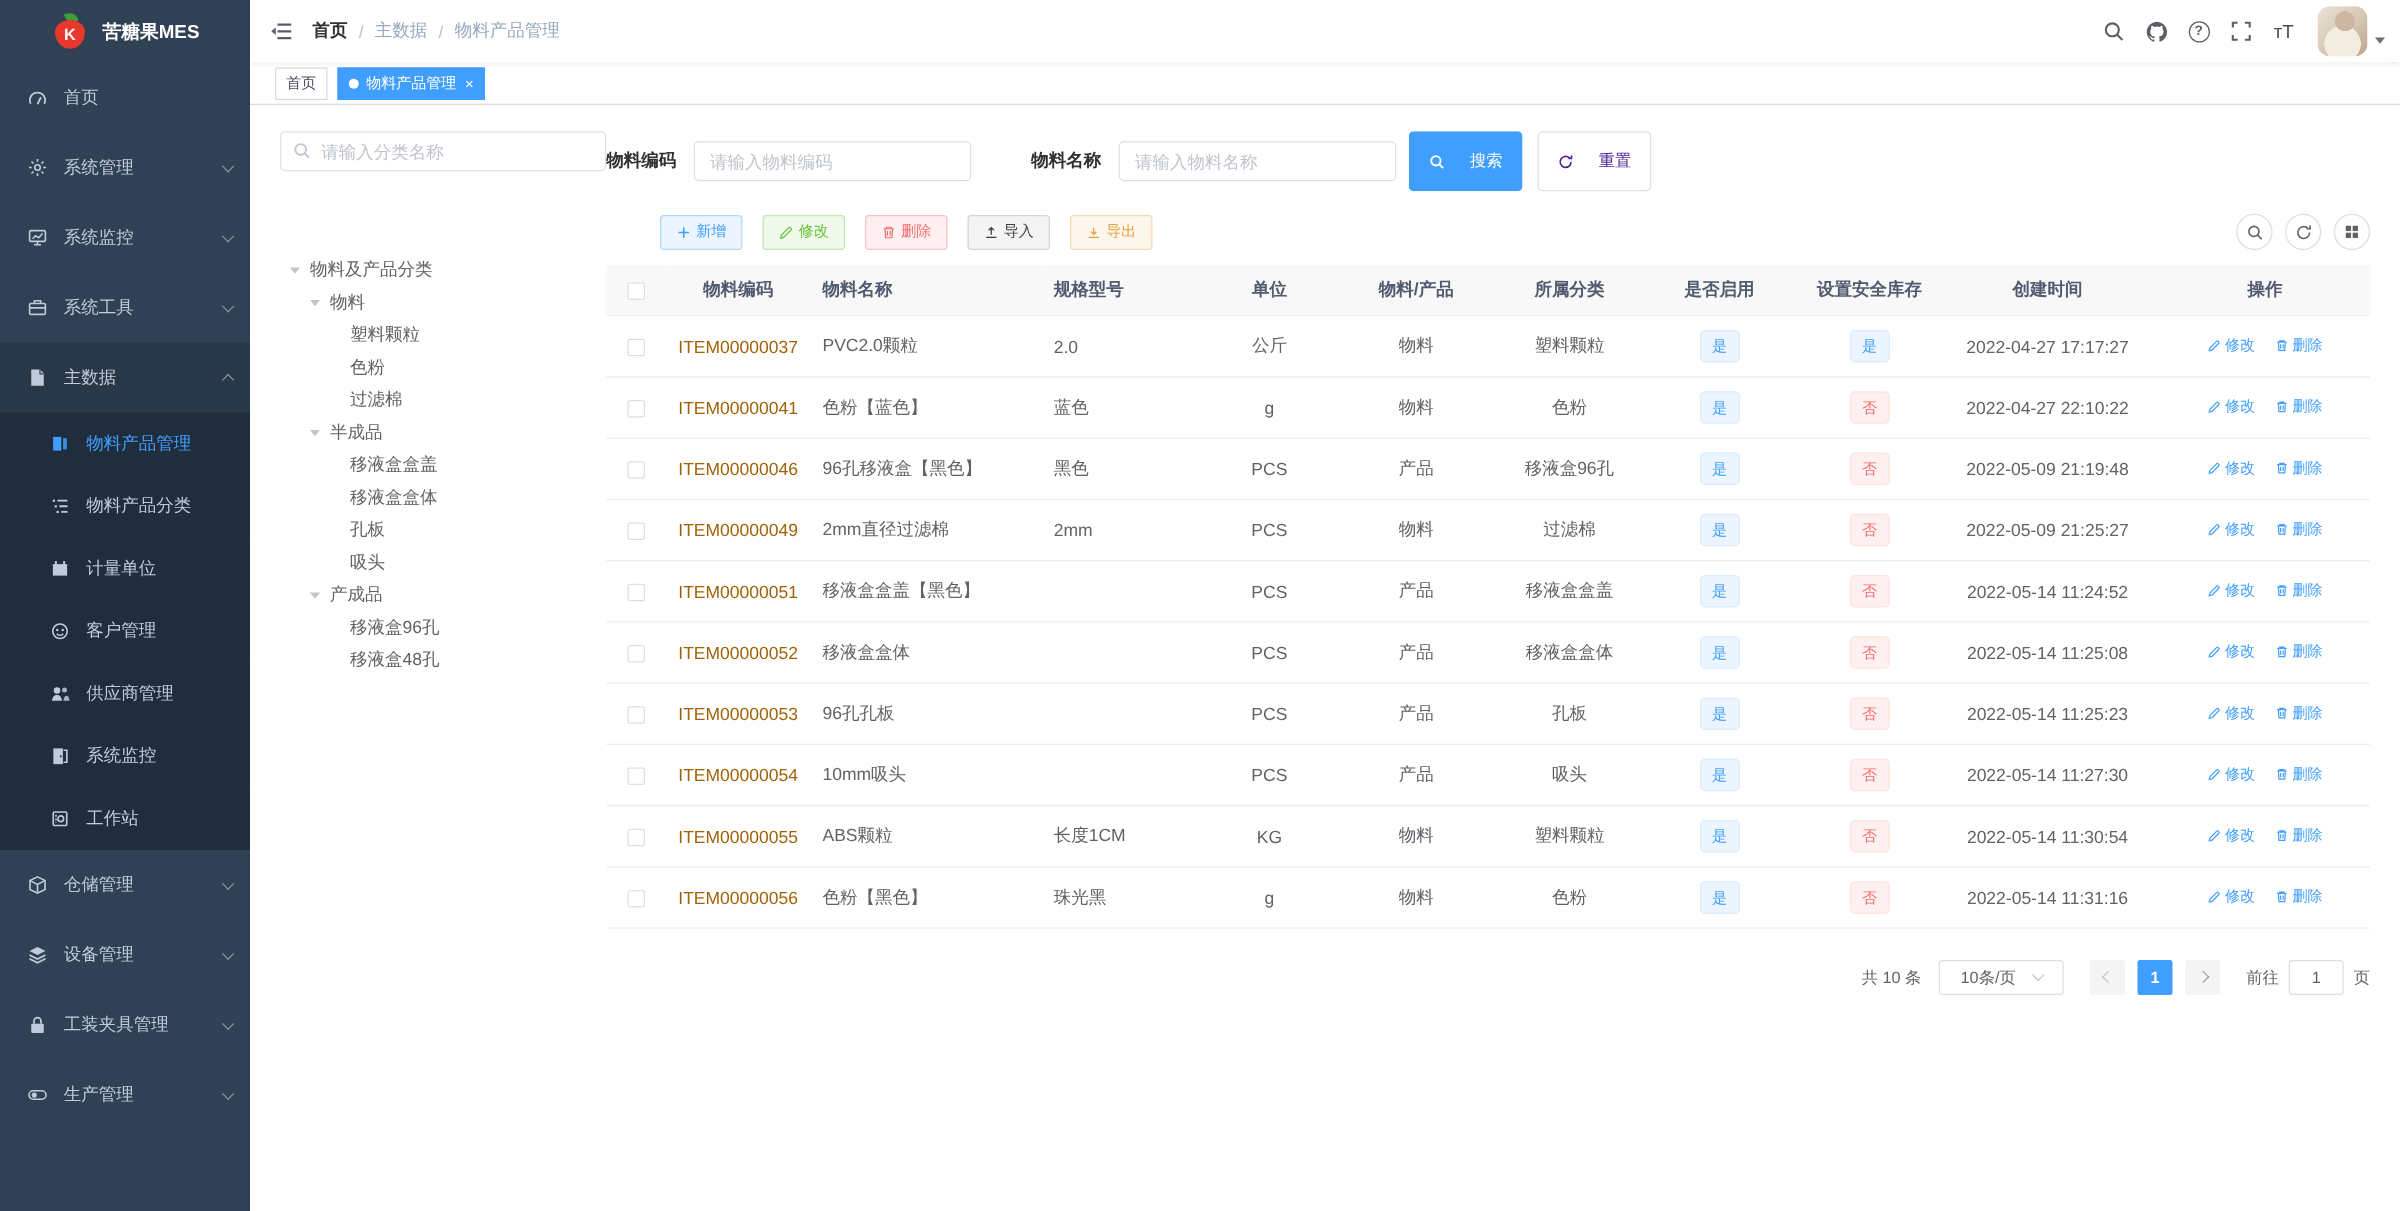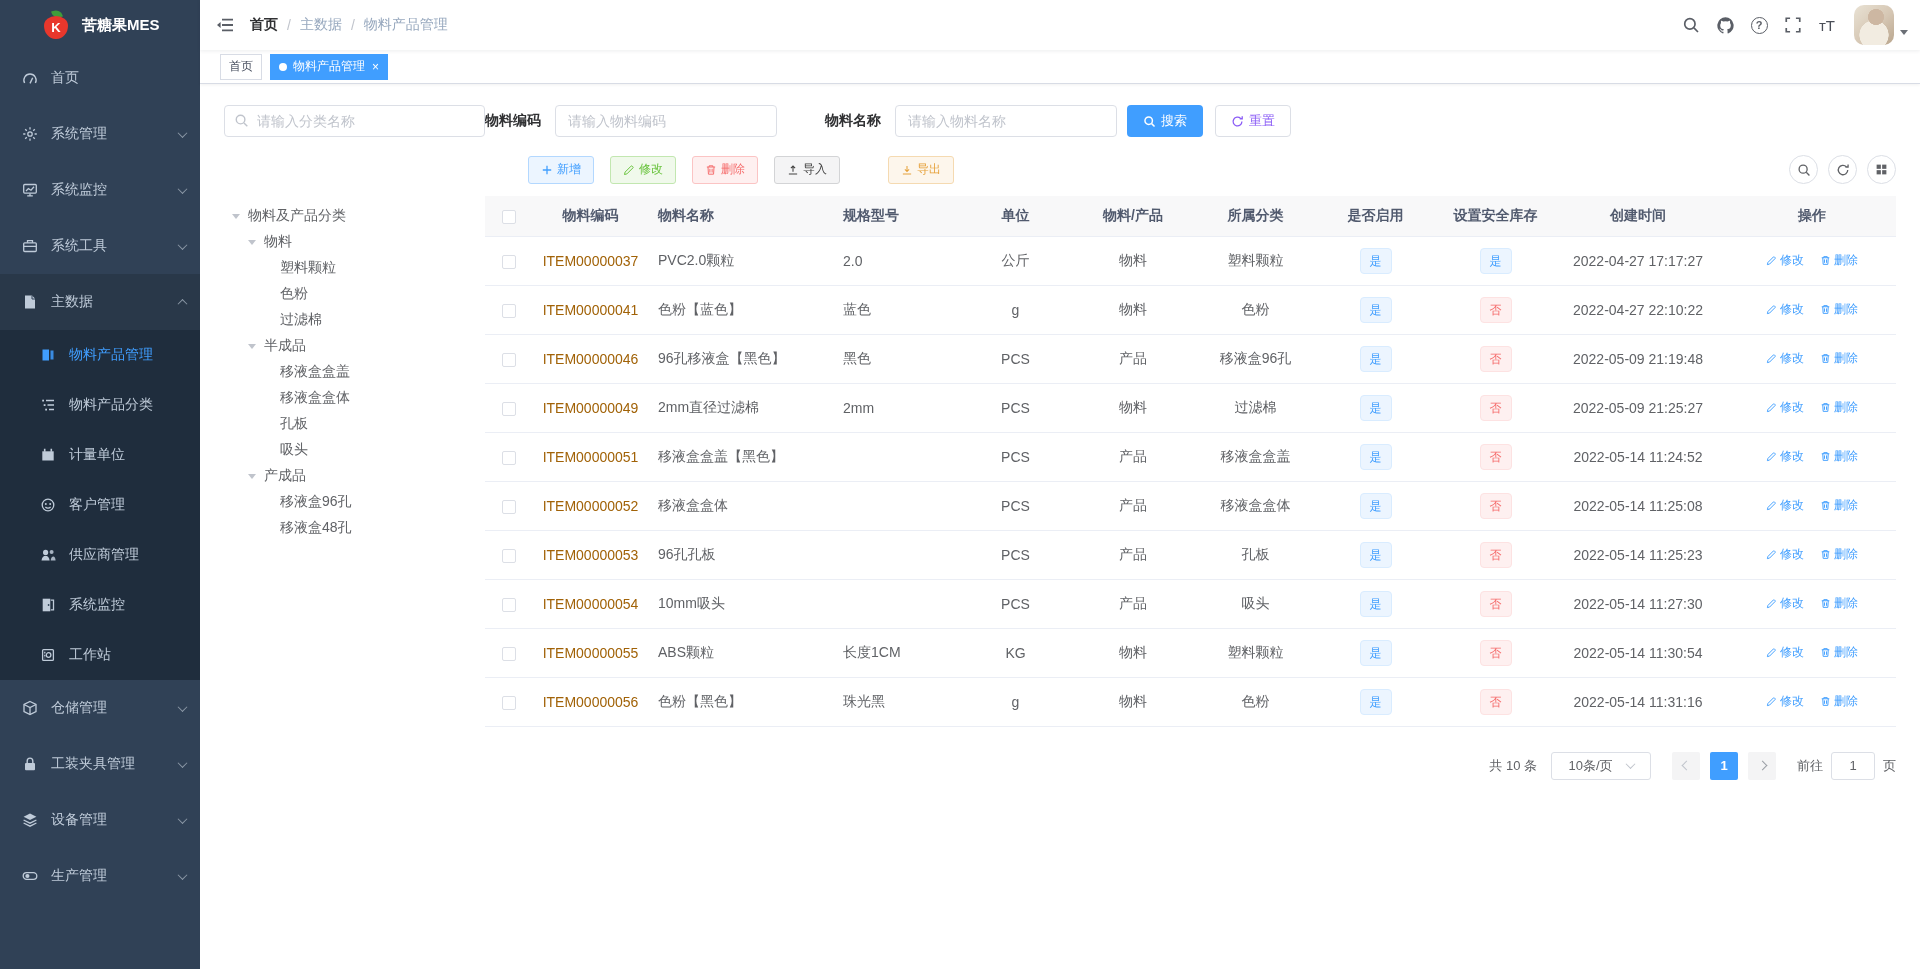--- a/index.html
+++ b/index.html
@@ -81,33 +81,33 @@
   .lv0 { padding-left:8px; } .lv1 { padding-left:24px; } .lv2 { padding-left:40px; }
 
   
   .table-panel { flex:1; padding-top:21px; min-width:0; }
   .filter-row { display:flex; align-items:center; }
   .f-label { font-size:14px; font-weight:bold; color:#303133; margin-right:14px; white-space:nowrap; }
   .f-input { width:222px; height:32px; border:1px solid #dcdfe6; border-radius:4px;
     padding:0 12px; font-size:14px; color:#606266; outline:none; }
   .f-input::placeholder { color:#c0c4cc; }
   .gap48 { width:48px; flex:none; }
-  .btn { display:inline-flex; align-items:center; gap:5px; height:32px; padding:0 15px;
+  .btn { display:inline-flex; align-items:center; gap:20px; height:48px; padding:0 15px;
     border-radius:4px; font-size:13px; cursor:pointer; border:1px solid transparent; white-space:nowrap; }
   .btn-search { background:#409eff; color:#fff; margin-left:10px; }
-  .btn-reset { background:#fff; color:#8b5cf6; border-color:#dcdfe6; margin-left:12px; }
+  .btn-reset { background:#fff; color:#4c1d95; border-color:#dcdfe6; margin-left:12px; }
 
   .toolbar-row { display:flex; align-items:center; margin-top:18px;padding-left:43px; }
   .pbtn { display:inline-flex; align-items:center; gap:4px; height:28px; padding:0 12px;
     border-radius:3px; font-size:12px; cursor:pointer; margin-right:16px; }
   .pbtn-add { color:#409eff; background:#ecf5ff; border:1px solid #b3d8ff; }
   .pbtn-edit { color:#67c23a; background:#f0f9eb; border:1px solid #c2e7b0; }
   .pbtn-del { color:#f56c6c; background:#fef0f0; border:1px solid #fbc4c4; }
   .pbtn-imp { color:#404040; background:#f4f4f5; border:1px solid #d3d4d6; }
-  .pbtn-exp { color:#e6a23c; background:#fdf6ec; border:1px solid #f5dab1;margin-left:32px; }
+  .pbtn-exp { color:#e6a23c; background:#fdf6ec; border:1px solid #f5dab1; }
   .tool-circles { margin-left:auto; display:flex; gap:10px; }
   .circ { width:29px; height:29px; border-radius:50%; border:1px solid #dcdfe6; background:#fff;
     display:flex; align-items:center; justify-content:center; color:#606266; cursor:pointer; }
 
   table { width:100%; border-collapse:collapse; table-layout:fixed; margin-top:12px; }
   th { background:#f8f8f9; color:#515a6e; font-size:14px; font-weight:bold; height:40px;
     text-align:center; border-bottom:1px solid #ebeef5; padding:0 6px; }
   td { height:49px; font-size:14px; color:#606266; text-align:center;
     border-bottom:1px solid #ebeef5; padding:0 6px; overflow:hidden; white-space:nowrap; }
   th.al, td.al { text-align:left; padding-left:10px; }
@@ -258,33 +258,33 @@
     <div class="sb-item">
       <svg class="mi" viewBox="0 0 16 16">
           <path d="M8 1.5 14 4.5v7L8 14.5 2 11.5v-7z" fill="none" stroke="currentColor" stroke-width="1.3"></path>
           <path d="M2 4.5l6 3 6-3M8 7.5v7" fill="none" stroke="currentColor" stroke-width="1.3"></path>
         </svg>
       <span class="lbl">仓储管理</span>
       <span class="chev down"></span>
     </div>
     <div class="sb-item">
       <svg class="mi" viewBox="0 0 16 16">
-          <rect x="3" y="7" width="10" height="7.3" rx="1" fill="currentColor"></rect>
-          <path d="M5.2 7V4.9a2.8 2.8 0 0 1 5.6 0V7" fill="none" stroke="currentColor" stroke-width="1.4"></path>
-        </svg>
-      <span class="lbl">工装夹具管理</span>
-      <span class="chev down"></span>
-    </div>
-    <div class="sb-item">
-      <svg class="mi" viewBox="0 0 16 16">
           <path d="M8 1.6 14.4 4.8 8 8 1.6 4.8z" fill="currentColor"></path>
           <path d="M1.6 8 8 11.2 14.4 8" fill="none" stroke="currentColor" stroke-width="1.3"></path>
           <path d="M1.6 11 8 14.2 14.4 11" fill="none" stroke="currentColor" stroke-width="1.3"></path>
         </svg>
       <span class="lbl">设备管理</span>
+      <span class="chev down"></span>
+    </div>
+    <div class="sb-item">
+      <svg class="mi" viewBox="0 0 16 16">
+          <rect x="3" y="7" width="10" height="7.3" rx="1" fill="currentColor"></rect>
+          <path d="M5.2 7V4.9a2.8 2.8 0 0 1 5.6 0V7" fill="none" stroke="currentColor" stroke-width="1.4"></path>
+        </svg>
+      <span class="lbl">工装夹具管理</span>
       <span class="chev down"></span>
     </div>
     <div class="sb-item">
       <svg class="mi" viewBox="0 0 16 16">
           <rect x="1.2" y="4.6" width="13.6" height="6.8" rx="3.4" fill="none" stroke="currentColor" stroke-width="1.3"></rect>
           <circle cx="5.4" cy="8" r="2.1" fill="currentColor"></circle>
         </svg>
       <span class="lbl">生产管理</span>
       <span class="chev down"></span>
     </div>

